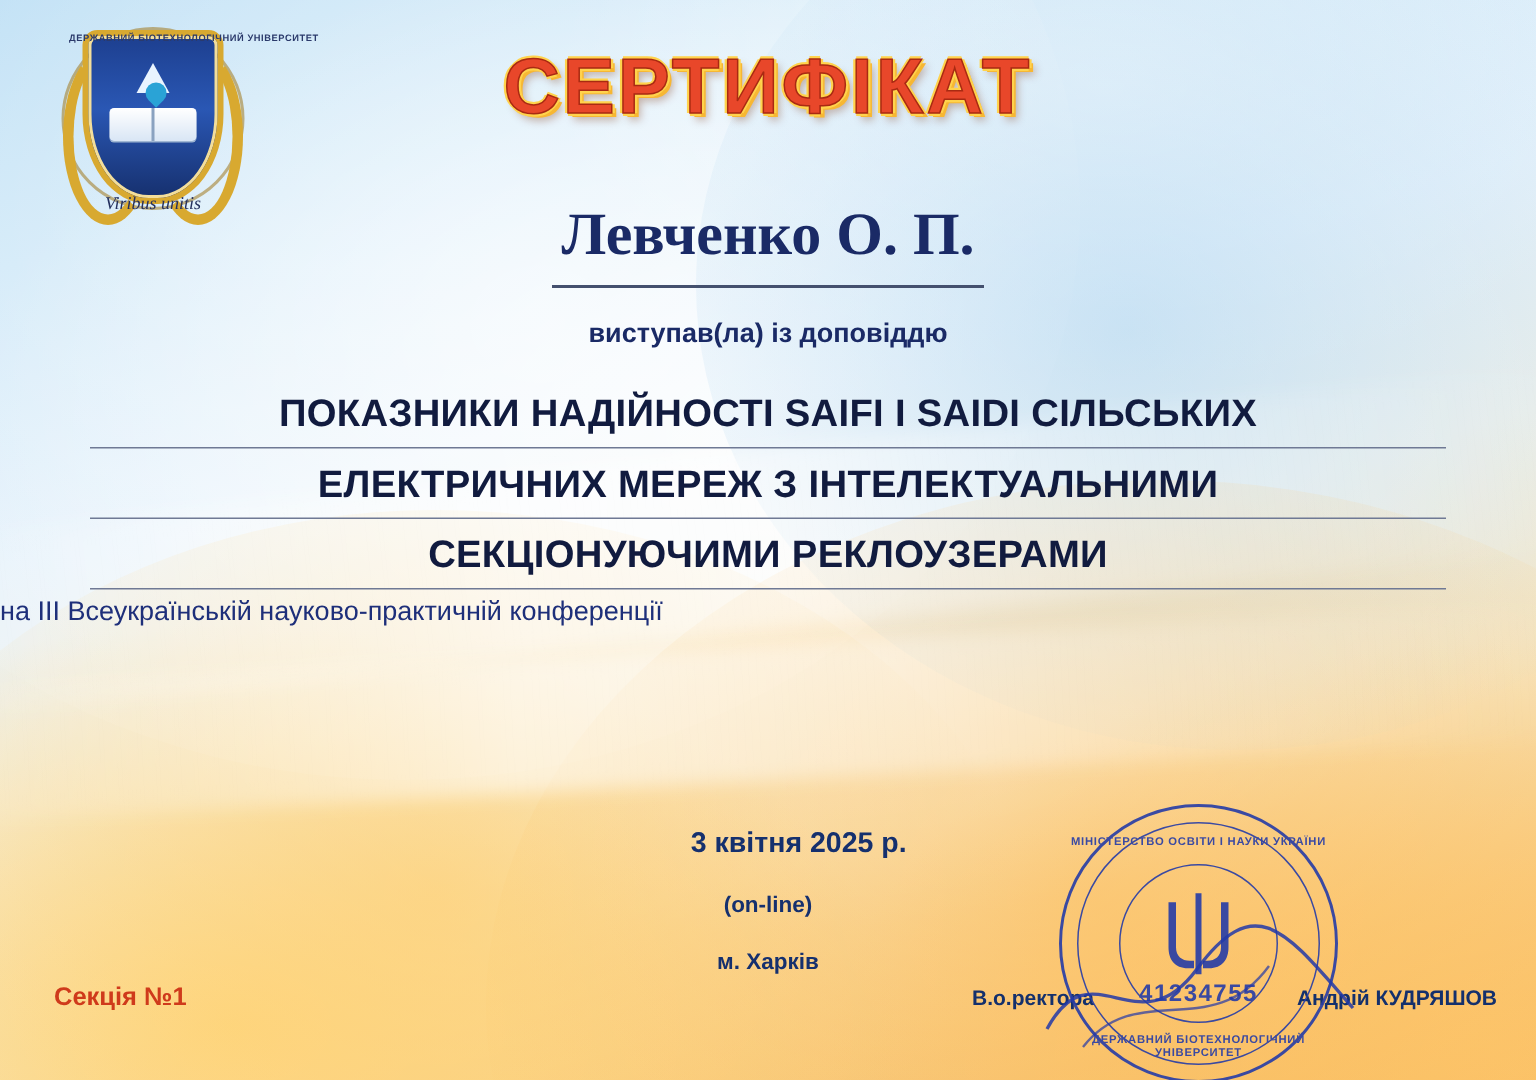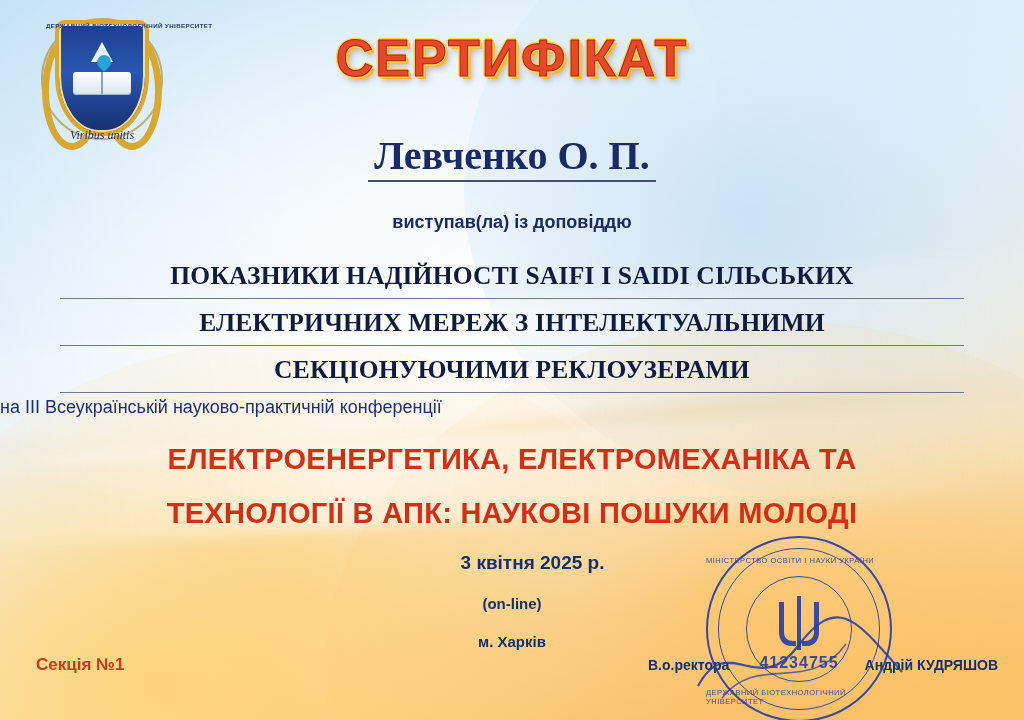--- a/index.html
+++ b/index.html
@@ -199,21 +199,21 @@
     right: 0;
     top: 132px;
     text-align: center;
     font-family: "Liberation Serif", serif;
     font-weight: bold;
     font-size: 40px;
     color: #1a2a66;
   }
   .recipient span {
     border-bottom: 2px solid #44506e;
-    padding: 0 6px 2px 6px;
+    padding: 0 6px 12px 6px;
   }
 
   .subtitle {
     position: absolute;
     left: 0;
     right: 0;
     top: 212px;
     text-align: center;
     font-size: 18px;
     font-weight: bold;
@@ -221,21 +221,21 @@
   }
 
   .report-block {
     position: absolute;
     left: 60px;
     right: 60px;
     top: 256px;
     text-align: center;
   }
   .report-line {
-    font-family: Liberation Serif, serif;
+    font-family: Liberation Sans, sans-serif;
     font-weight: bold;
     font-size: 25.5px;
     color: #111b3f;
     letter-spacing: 0.2px;
     line-height: 40px;
     border-bottom: 1px solid #6f7994;
     padding-bottom: 2px;
     margin-bottom: 4px;
     white-space: nowrap;
   }
@@ -368,22 +368,23 @@
     transform: translateX(-50%);
     font-size: 16px;
     color: #2a3fa6;
     letter-spacing: 1px;
     font-weight: bold;
   }
   .stamp-text-top, .stamp-text-bottom {
     position: absolute;
     left: 0;
     right: 0;
+    text-align: center;
     font-size: 7.5px;
-    font-weight: normal;
+    font-weight: bold;
     color: #2a3fa6;
     letter-spacing: 0.5px;
   }
   .stamp-text-top { top: 20px; }
   .stamp-text-bottom { bottom: 16px; }
   .stamp-signature {
     position: absolute;
     left: 688px;
     top: 600px;
     width: 230px;
@@ -423,24 +424,20 @@
 
   <div class="subtitle">виступав(ла) із доповіддю</div>
 
   <div class="report-block">
     <div class="report-line">ПОКАЗНИКИ НАДІЙНОСТІ SAIFI І SAIDI СІЛЬСЬКИХ</div>
     <div class="report-line">ЕЛЕКТРИЧНИХ МЕРЕЖ З ІНТЕЛЕКТУАЛЬНИМИ</div>
     <div class="report-line">СЕКЦІОНУЮЧИМИ РЕКЛОУЗЕРАМИ</div>
   </div>
 
   <div class="conf-pre">на III Всеукраїнській науково-практичній конференції</div>
-  <div class="conf-name">
-    <div class="conf-name-line">ЕЛЕКТРОЕНЕРГЕТИКА, ЕЛЕКТРОМЕХАНІКА ТА</div>
-    <div class="conf-name-line">ТЕХНОЛОГІЇ В АПК: НАУКОВІ ПОШУКИ МОЛОДІ</div>
-  </div>
 
   <div class="date">3 квітня 2025 р.</div>
   <div class="mode">(on-line)</div>
   <div class="city">м. Харків</div>
 
   <div class="section-label">Секція №1</div>
 
   <div class="signer-role">В.о.ректора</div>
   <div class="signer-name">Андрій КУДРЯШОВ</div>
 

